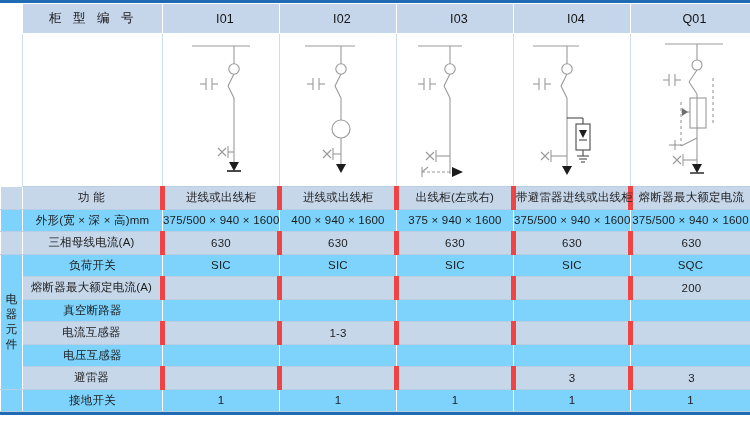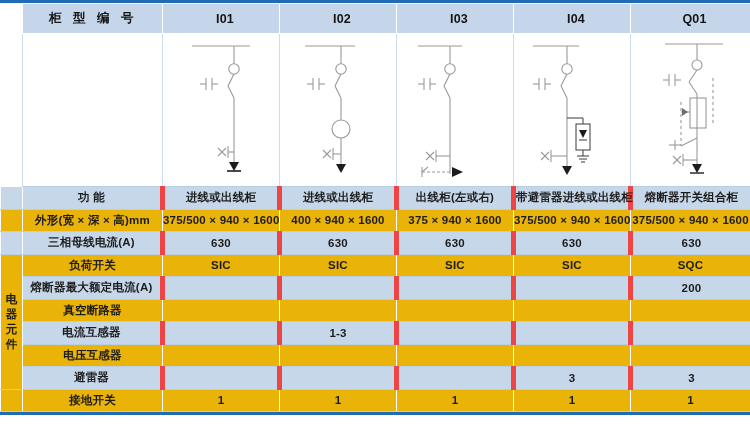--- a/index.html
+++ b/index.html
@@ -13,21 +13,20 @@
   }
   #sheet{
     position:relative;
     width:750px;height:439px;
     box-sizing:border-box;
   }
   table.spec{
     border-collapse:collapse;
     width:750px;
     table-layout:fixed;
-    font-weight:bold;
   }
   table.spec td{
     border:1px solid #ffffff;
     border-bottom:1px solid #b9cde4;
     padding:0;
     text-align:center;
     vertical-align:middle;
     font-size:11.5px;
     color:#1c1c1c;
     white-space:nowrap;
@@ -66,21 +65,21 @@
     background:#ffffff;
     height:152px;
     border-left:1px solid #cfdceb;
     border-right:1px solid #cfdceb;
     border-bottom:1px solid #b9cde4;
     vertical-align:top;
   }
   tr.diagrams td.axis{border:none;background:#ffffff;}
 
   tr.shade td{background:#c7d7ea;margin-left:44px;}
-  tr.plain td{background:#eab308;}
+  tr.plain td{background:#7dd3fc;}
 
   td.rowlabel{
     text-align:left;
     padding-left:26px;
     letter-spacing:0.6px;
   }
   td.axis{
     background:#ffffff;
     border-left:none;
     border-bottom:none;
@@ -332,21 +331,21 @@
         </td>
       </tr>
 
       <tr class="datarow shade">
         <td class="axisblank"></td>
         <td class="rowlabel">功 能</td>
         <td class="datacell">进线或出线柜</td>
         <td class="datacell">进线或出线柜</td>
         <td class="datacell">出线柜(左或右)</td>
         <td class="datacell">带避雷器进线或出线柜</td>
-        <td class="datacell">熔断器开关组合柜</td>
+        <td class="datacell">熔断器最大额定电流</td>
       </tr>
 
       <tr class="datarow plain">
         <td class="axisblank"></td>
         <td class="rowlabel">外形(宽 × 深 × 高)mm</td>
         <td class="datacell dim">375/500 × 940 × 1600</td>
         <td class="datacell dim">400 × 940 × 1600</td>
         <td class="datacell dim">375 × 940 × 1600</td>
         <td class="datacell dim">375/500 × 940 × 1600</td>
         <td class="datacell dim">375/500 × 940 × 1600</td>

